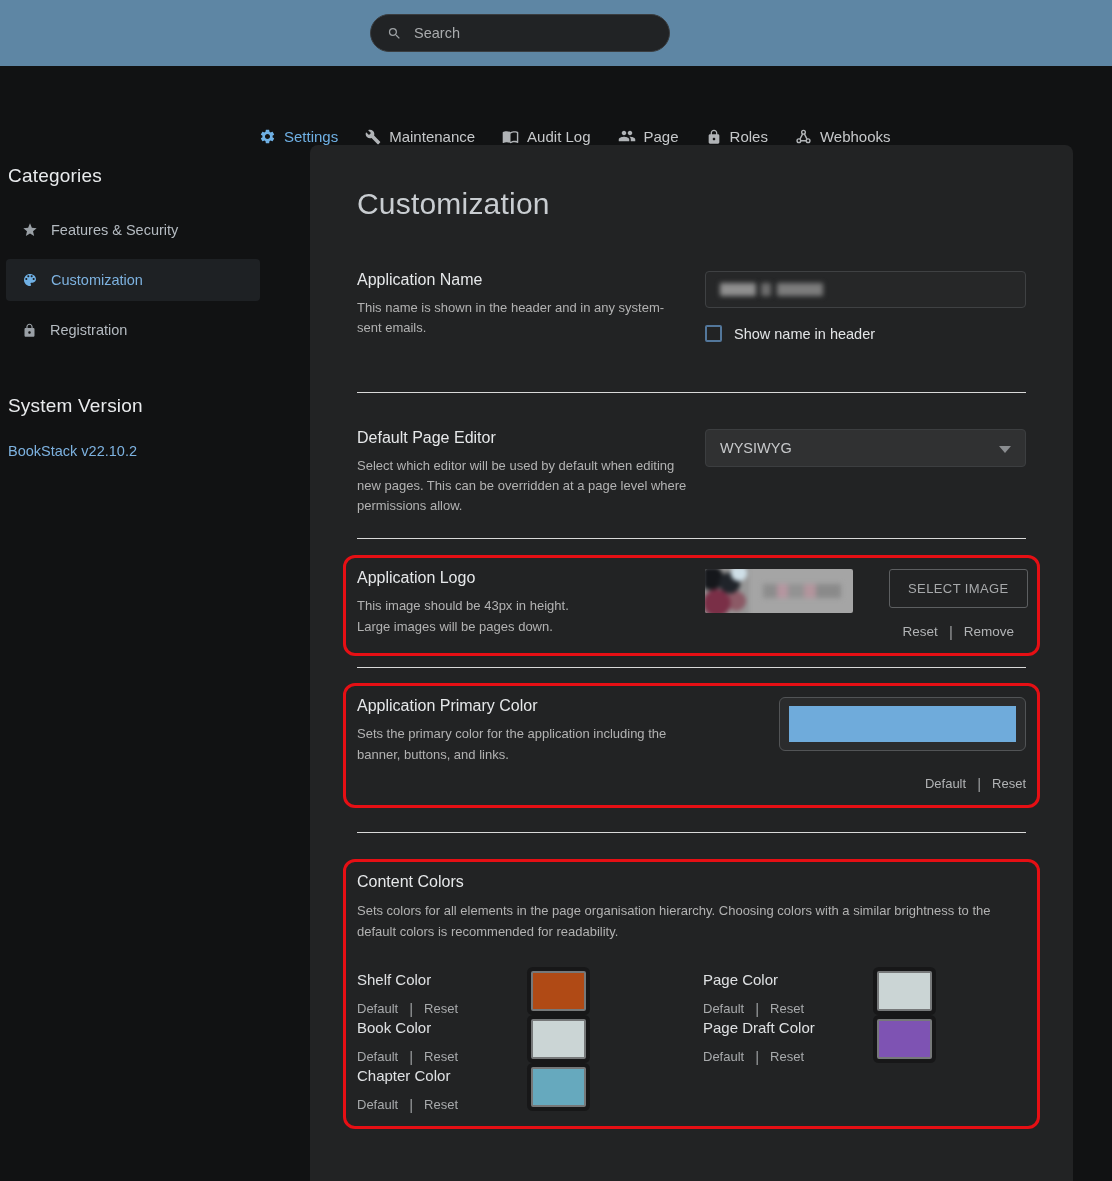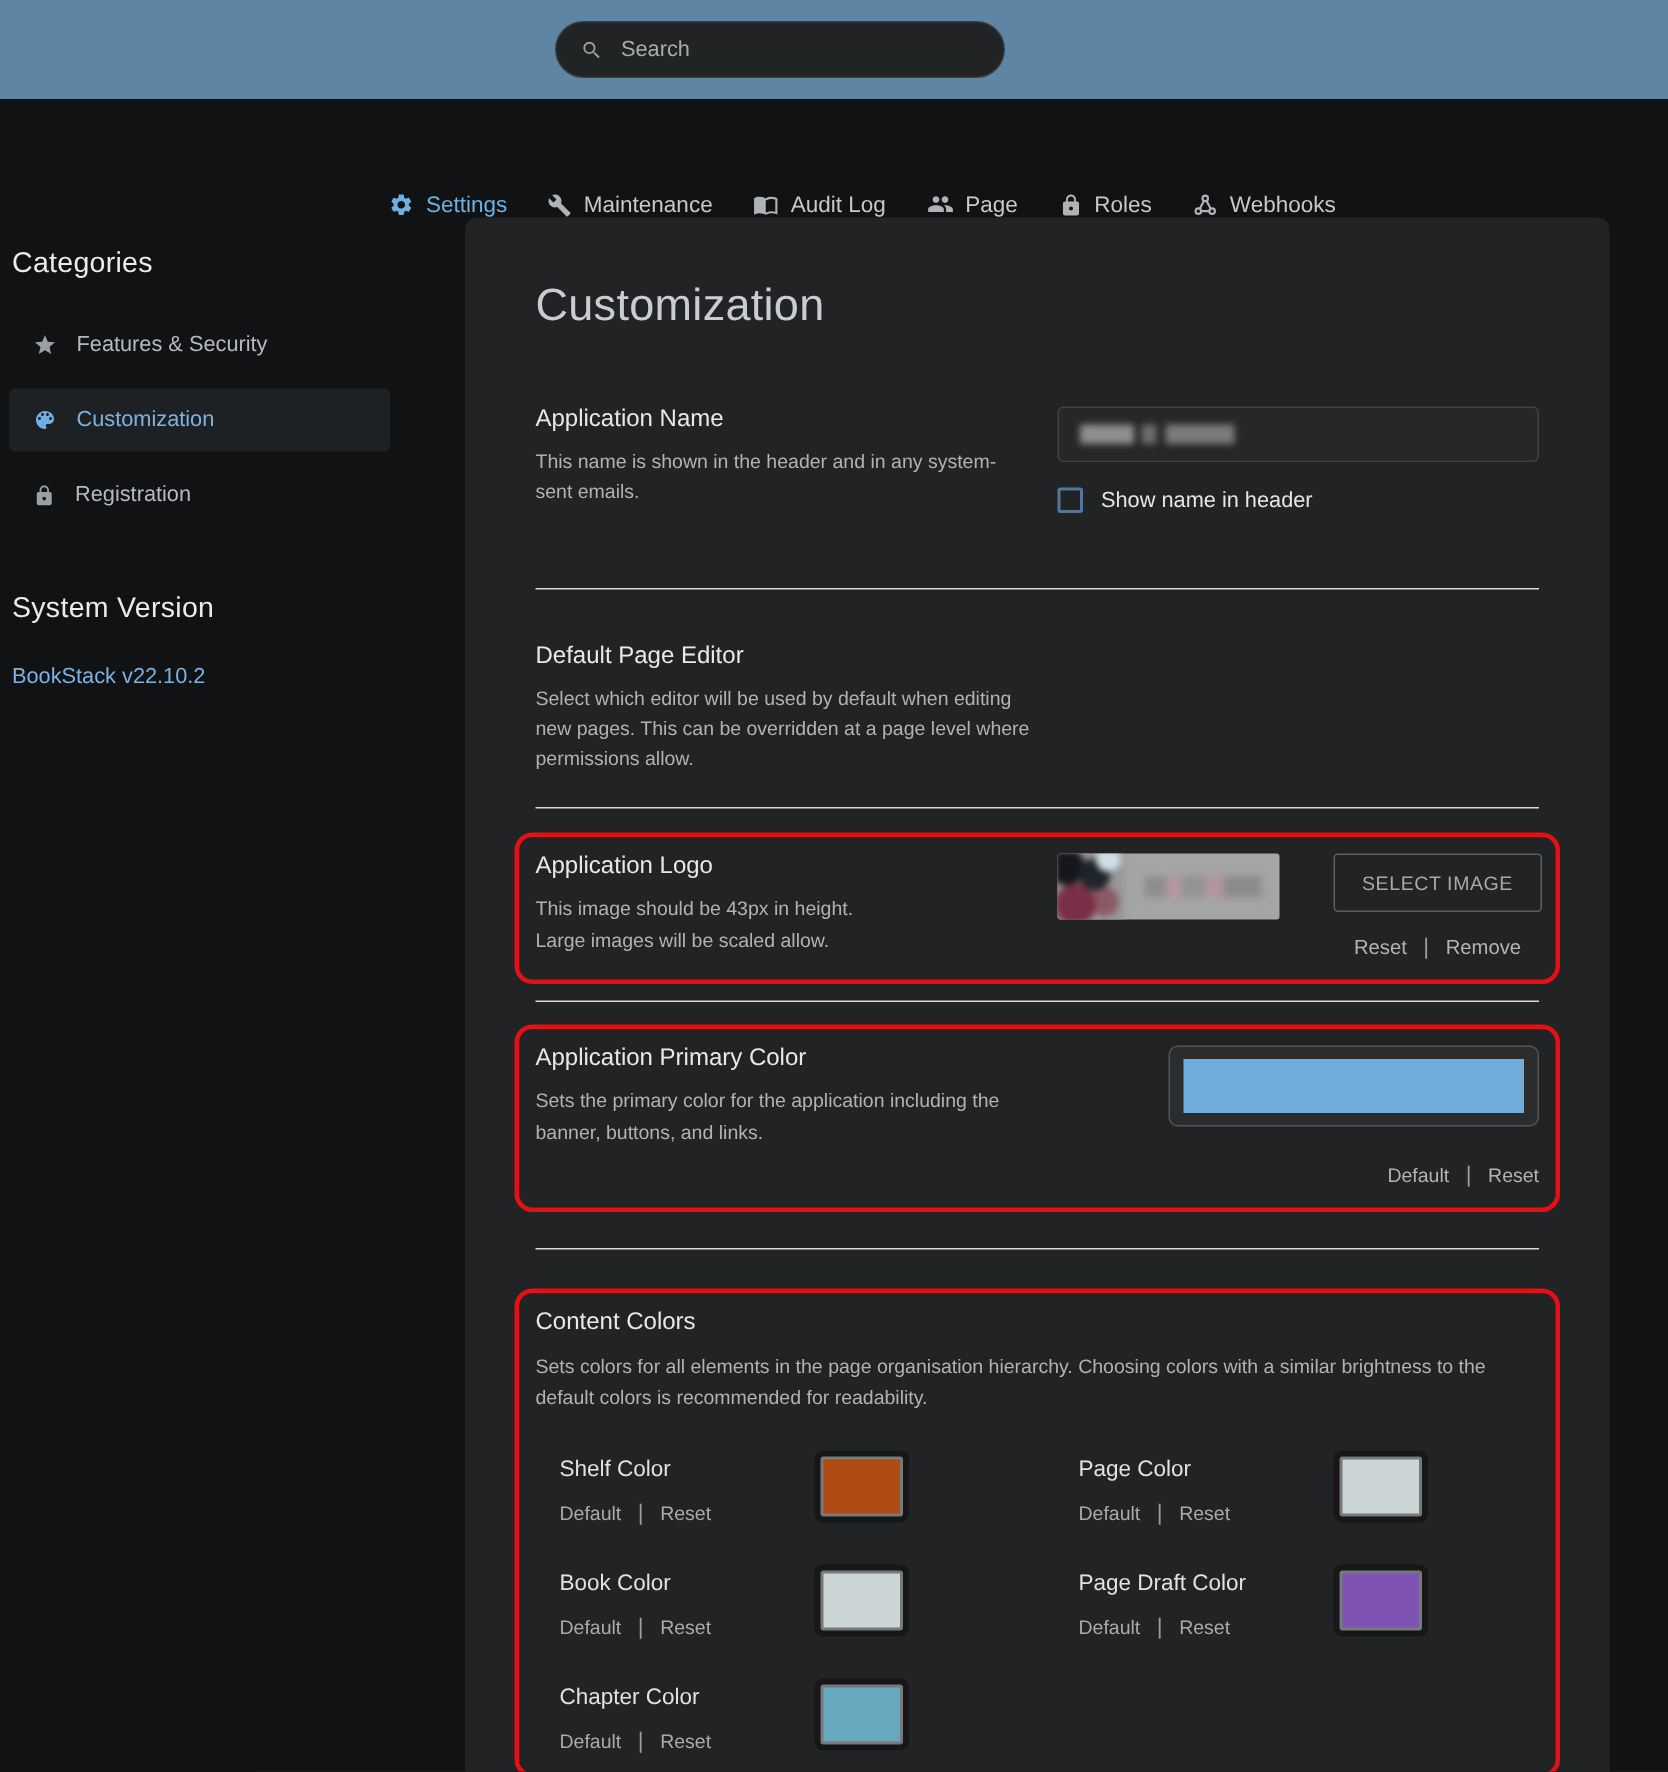--- a/index.html
+++ b/index.html
@@ -233,22 +233,20 @@
     cursor: pointer;
   }
   .color-input-bar { width: 100%; height: 100%; }
   .pc-links { justify-content: flex-end; margin-top: 24px; font-size: 13px; }
 
   
   .cc-desc { margin: 10px 0 26px; font-size: 13px; color: #b2b2b2; line-height: 1.6; max-width: 670px; }
   .cc-grid {
     display: grid;
     grid-template-columns: 346px 1fr;
-    row-gap: 28px;
-    margin-left: 16px;
   }
   .cc-item { display: flex; align-items: flex-start; }
   .cc-info { width: 174px; flex: 0 0 174px; padding-top: 2px; }
   .cc-label { font-size: 15px; color: #dfe1e3; margin-bottom: 12px; }
   .cc-links { font-size: 13px; color: #a8aaac; display: flex; align-items: center; }
   .cc-links a { color: #a8aaac; text-decoration: none; cursor: pointer; }
   .swatch {
     width: 55px; height: 40px;
     border: 2px solid #767879;
     border-radius: 2px;
@@ -362,30 +360,36 @@
         </div>
       </section>
 
       <hr class="div hr-1">
 
       <section class="setting-row">
         <div>
           <h2 class="setting-label">Default Page Editor</h2>
           <p class="setting-desc">Select which editor will be used by default when editing new pages. This can be overridden at a page level where permissions allow.</p>
         </div>
+        <div>
+          <div class="select">
+            <span class="select-value">WYSIWYG</span>
+            <span class="caret"></span>
+          </div>
+        </div>
       </section>
 
       <hr class="div hr-2">
 
       <div class="redbox">
         <section class="setting-row">
           <div>
             <h2 class="setting-label">Application Logo</h2>
             <p class="setting-desc">This image should be 43px in height.</p>
-            <p class="setting-desc">Large images will be scaled allow.</p>
+            <p class="setting-desc">Large images will be pages down.</p>
           </div>
           <div class="logo-right">
             <div class="logo-redact">
               <div class="lr-icon"></div>
               <div class="lr-text"></div>
             </div>
             <div class="logo-btn-col">
               <button class="select-image-btn">SELECT IMAGE</button>
               <div class="link-row">
                 <a>Reset</a>

